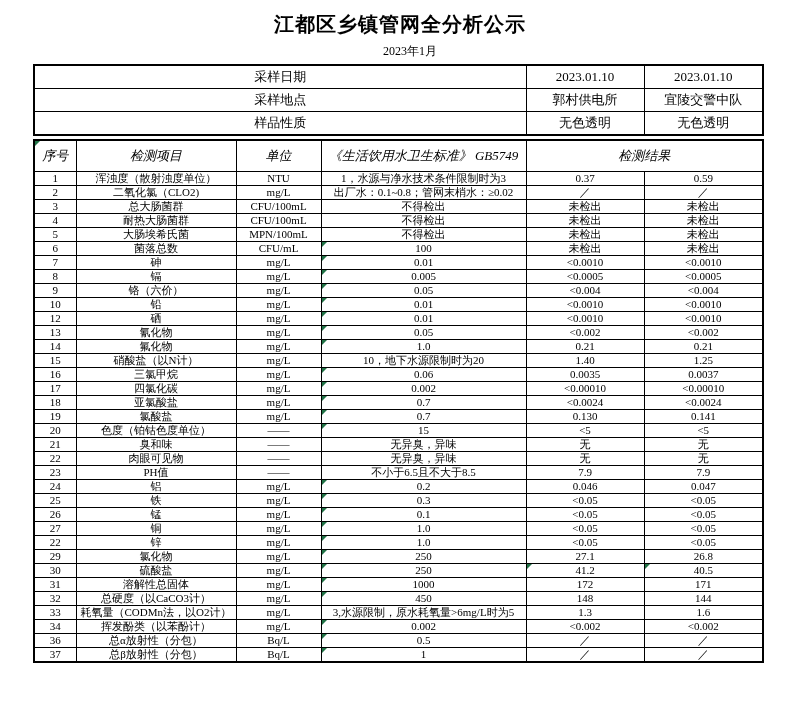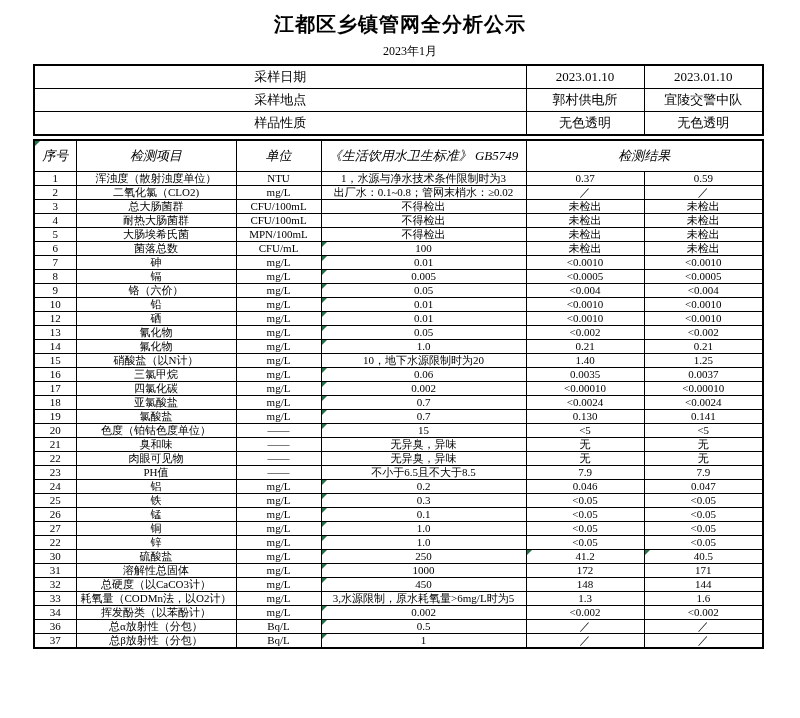--- a/index.html
+++ b/index.html
@@ -301,20 +301,28 @@
       </tr>
       <tr>
         <td>22</td>
         <td class="c-item">锌</td>
         <td>mg/L</td>
         <td class="gt">1.0</td>
         <td>&lt;0.05</td>
         <td>&lt;0.05</td>
       </tr>
       <tr>
+        <td>29</td>
+        <td class="c-item">氯化物</td>
+        <td>mg/L</td>
+        <td class="gt">250</td>
+        <td>27.1</td>
+        <td>26.8</td>
+      </tr>
+      <tr>
         <td>30</td>
         <td class="c-item">硫酸盐</td>
         <td>mg/L</td>
         <td class="gt">250</td>
         <td class="gt">41.2</td>
         <td class="gt">40.5</td>
       </tr>
       <tr>
         <td>31</td>
         <td class="c-item">溶解性总固体</td>

